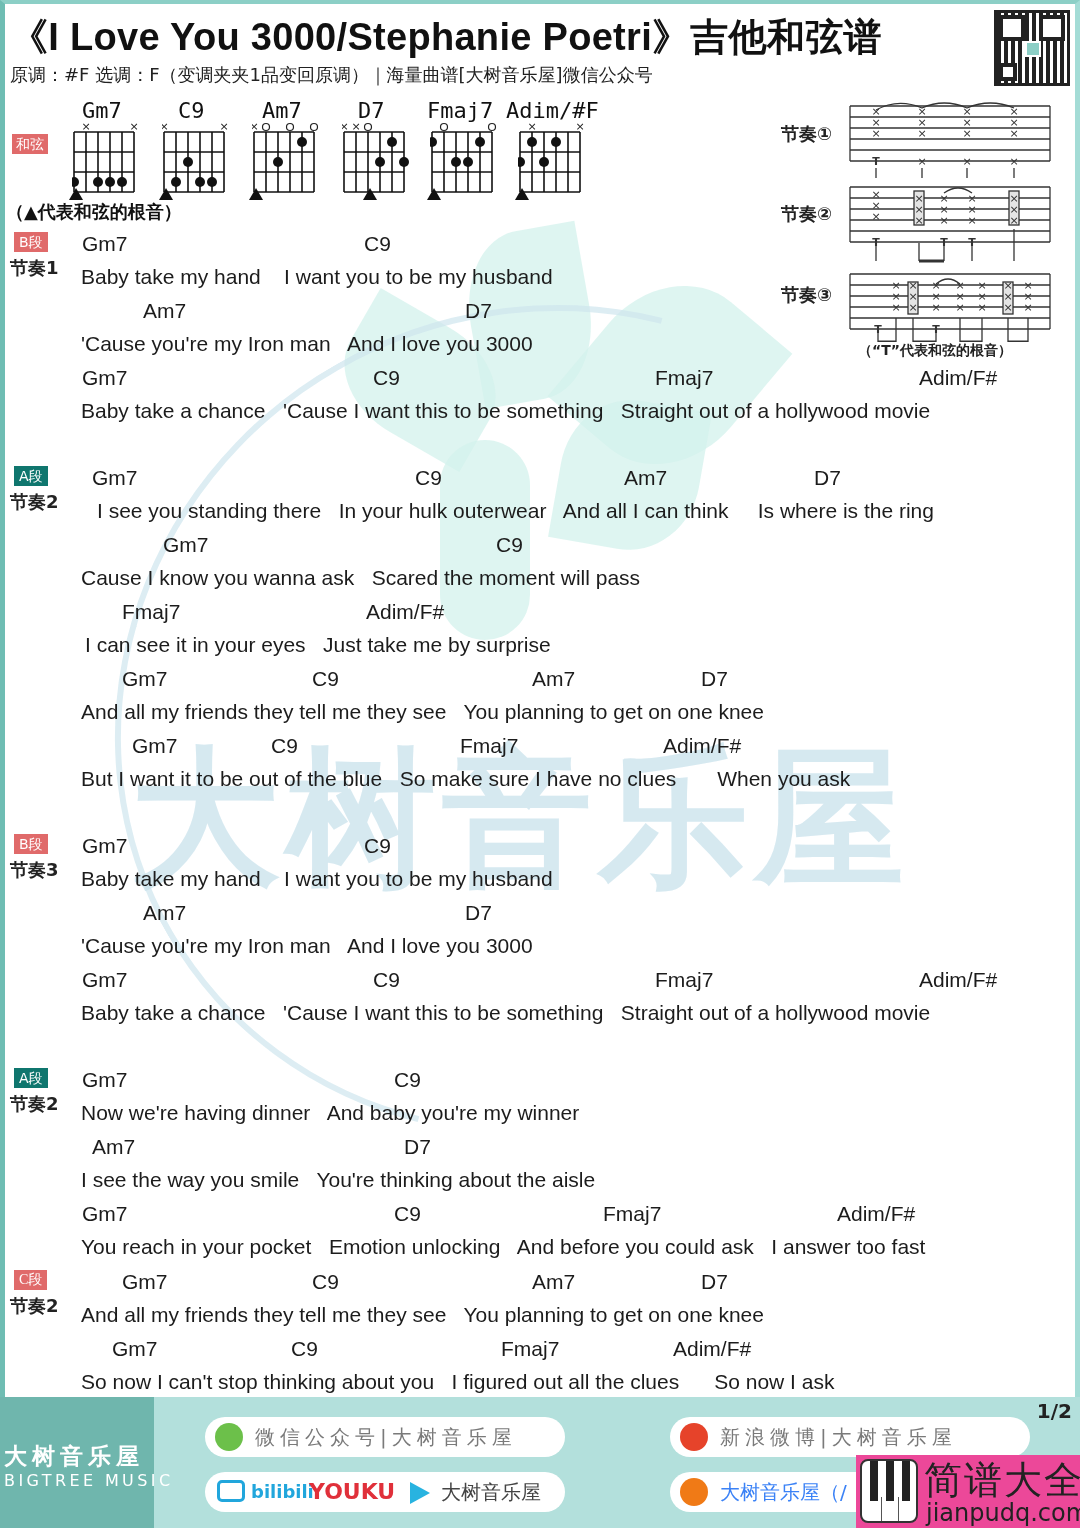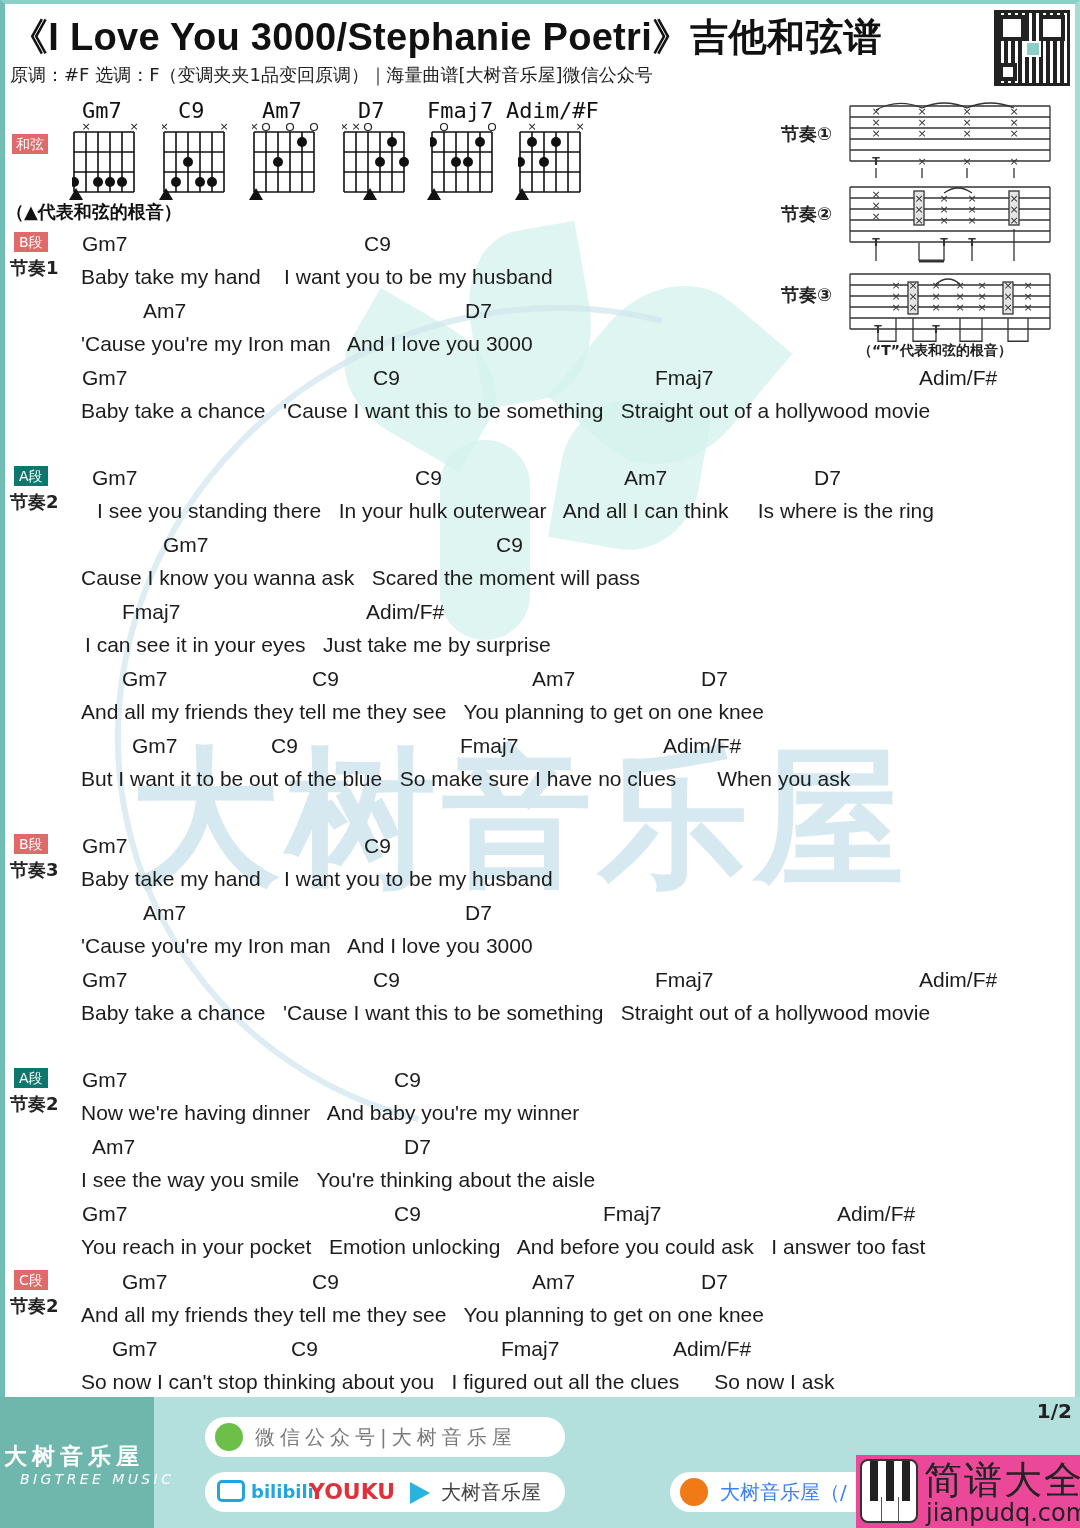--- a/index.html
+++ b/index.html
@@ -52,21 +52,21 @@
   .sec-tag.a { background: #0f766e; }
   .sec-tag.c { background: #e06a6a; }
   .sec-rhythm { position: absolute; left: 10px; font-size: 18px; font-weight: bold; color: #222; }
   .line { position: absolute; white-space: nowrap; font-family: "Liberation Sans", sans-serif; font-size: 21px; color: #1c1c1c; }
   .chd { position: absolute; white-space: nowrap; font-family: "Liberation Sans", sans-serif; font-size: 21px; color: #1c1c1c; }
 
   
   .footer { position: absolute; left: 0; top: 1397px; width: 1080px; height: 131px; background: #b3e0dc; }
   .brand { position: absolute; left: 0; top: 0; width: 154px; height: 131px; background: #6fb6ad; color: #fff; }
   .brand-cn { position: absolute; left: 4px; top: 44px; font-size: 23px; font-weight: bold; letter-spacing: 5px; white-space: nowrap; }
-  .brand-en { position: absolute; left: 20px; top: 74px; font-size: 14px; letter-spacing: 3.4px; white-space: nowrap; font-style: italic; }
+  .brand-en { position: absolute; left: 4px; top: 74px; font-size: 16px; letter-spacing: 3.4px; white-space: nowrap; }
   .pill { position: absolute; height: 40px; background: #fff; border-radius: 20px; white-space: nowrap;
           font-size: 20px; color: #7a7a7a; letter-spacing: 5px; line-height: 40px; }
   .pill .ico { position: absolute; left: 10px; top: 6px; width: 28px; height: 28px; border-radius: 50%; }
   .pill .txt { position: absolute; left: 50px; top: 0; }
   .page-num { position: absolute; right: 8px; top: 2px; font-size: 20px; font-weight: bold; color: #222; }
   .jp-logo { position: absolute; left: 856px; top: 58px; width: 224px; height: 73px; background: #ec4899; }
   .piano { position: absolute; left: 4px; top: 4px; width: 58px; height: 64px; border: 2px solid #333; border-radius: 8px; background: #fff; overflow: hidden; }
   .piano .key { position: absolute; top: 0; width: 8px; height: 40px; background: #222; }
   .piano .sep { position: absolute; top: 36px; width: 1px; height: 30px; background: #555; }
   .jp-cn { position: absolute; left: 68px; top: 0; font-size: 38px; color: #222; white-space: nowrap; letter-spacing: 2px; }
@@ -440,21 +440,21 @@
     <div class="chd" style="left: 394px; top: 1068px;">C9</div>
     <div class="line" style="left: 81px; top: 1101px; white-space: pre;">Now we're having dinner   And baby you're my winner</div>
     <div class="chd" style="left: 92px; top: 1135px;">Am7</div>
     <div class="chd" style="left: 404px; top: 1135px;">D7</div>
     <div class="line" style="left: 81px; top: 1168px; white-space: pre;">I see the way you smile   You're thinking about the aisle</div>
     <div class="chd" style="left: 82px; top: 1202px;">Gm7</div>
     <div class="chd" style="left: 394px; top: 1202px;">C9</div>
     <div class="chd" style="left: 603px; top: 1202px;">Fmaj7</div>
     <div class="chd" style="left: 837px; top: 1202px;">Adim/F#</div>
     <div class="line" style="left: 81px; top: 1235px; white-space: pre;">You reach in your pocket   Emotion unlocking   And before you could ask   I answer too fast</div>
-    <div class="sec-tag c" style="top: 1270px;">C段</div>
+    <div class="sec-tag c" style="top: 1270px; font-family: Liberation Serif, serif;">C段</div>
     <div class="sec-rhythm" style="top: 1294px;">节奏2</div>
     <div class="chd" style="left: 122px; top: 1270px;">Gm7</div>
     <div class="chd" style="left: 312px; top: 1270px;">C9</div>
     <div class="chd" style="left: 532px; top: 1270px;">Am7</div>
     <div class="chd" style="left: 701px; top: 1270px;">D7</div>
     <div class="line" style="left: 81px; top: 1303px; white-space: pre;">And all my friends they tell me they see   You planning to get on one knee</div>
     <div class="chd" style="left: 112px; top: 1337px;">Gm7</div>
     <div class="chd" style="left: 291px; top: 1337px;">C9</div>
     <div class="chd" style="left: 501px; top: 1337px;">Fmaj7</div>
     <div class="chd" style="left: 673px; top: 1337px;">Adim/F#</div>
@@ -473,20 +473,24 @@
   </div>
 
   <div class="pill" style="left:205px;top:75px;width:360px;letter-spacing:0;">
     <span style="position:absolute;left:12px;top:8px;width:28px;height:22px;border:3px solid #21a6dc;border-radius:5px;"></span>
     <span style="position:absolute;left:46px;top:0;color:#21a6dc;font-weight:bold;font-size:18px;">bilibili</span>
     <span style="position:absolute;left:104px;top:0;color:#e0303a;font-weight:bold;font-size:22px;">YOUKU</span>
     <span style="position:absolute;left:205px;top:10px;width:0;height:0;border-top:11px solid transparent;border-bottom:11px solid transparent;border-left:20px solid #28b3e0;"></span>
     <span style="position:absolute;left:236px;top:0;color:#444;">大树音乐屋</span>
   </div>
 
+  <div class="pill" style="left:670px;top:20px;width:360px;">
+    <span class="ico" style="background:#e6432a;"></span>
+    <span class="txt">新浪微博|大树音乐屋</span>
+  </div>
 
   <div class="pill" style="left:670px;top:75px;width:360px;letter-spacing:0;">
     <span class="ico" style="background:#f07a16;"></span>
     <span class="txt" style="color:#3b82f6;">大树音乐屋（/</span>
   </div>
 
   <div class="page-num">1/2</div>
 
   <div class="jp-logo">
     <div class="piano">

